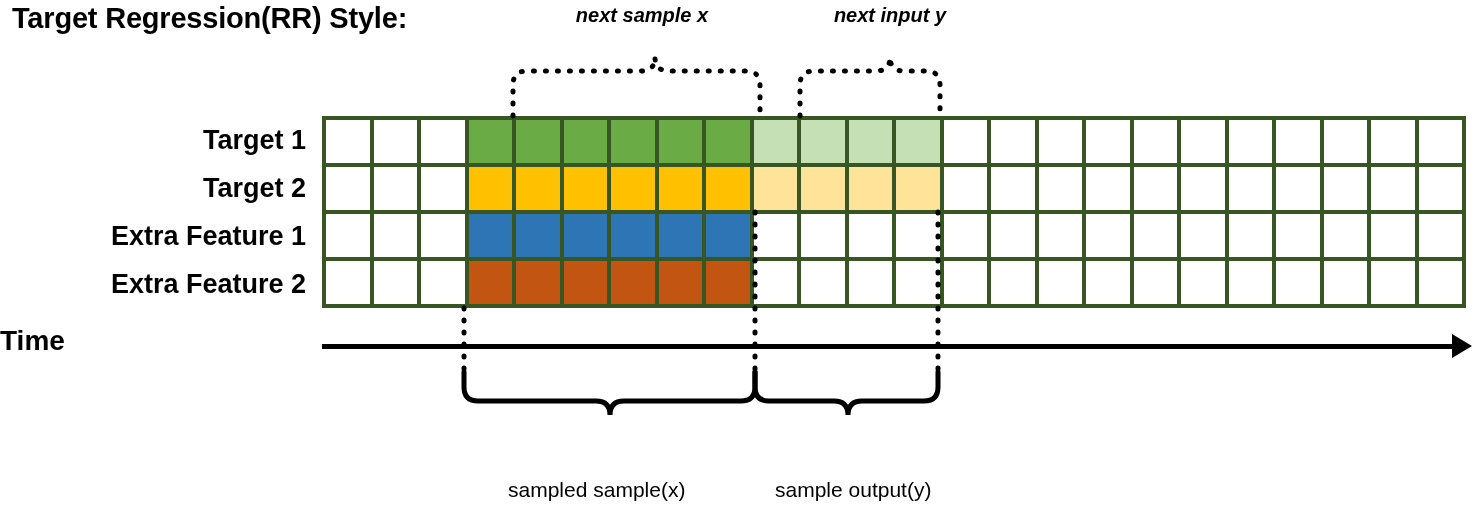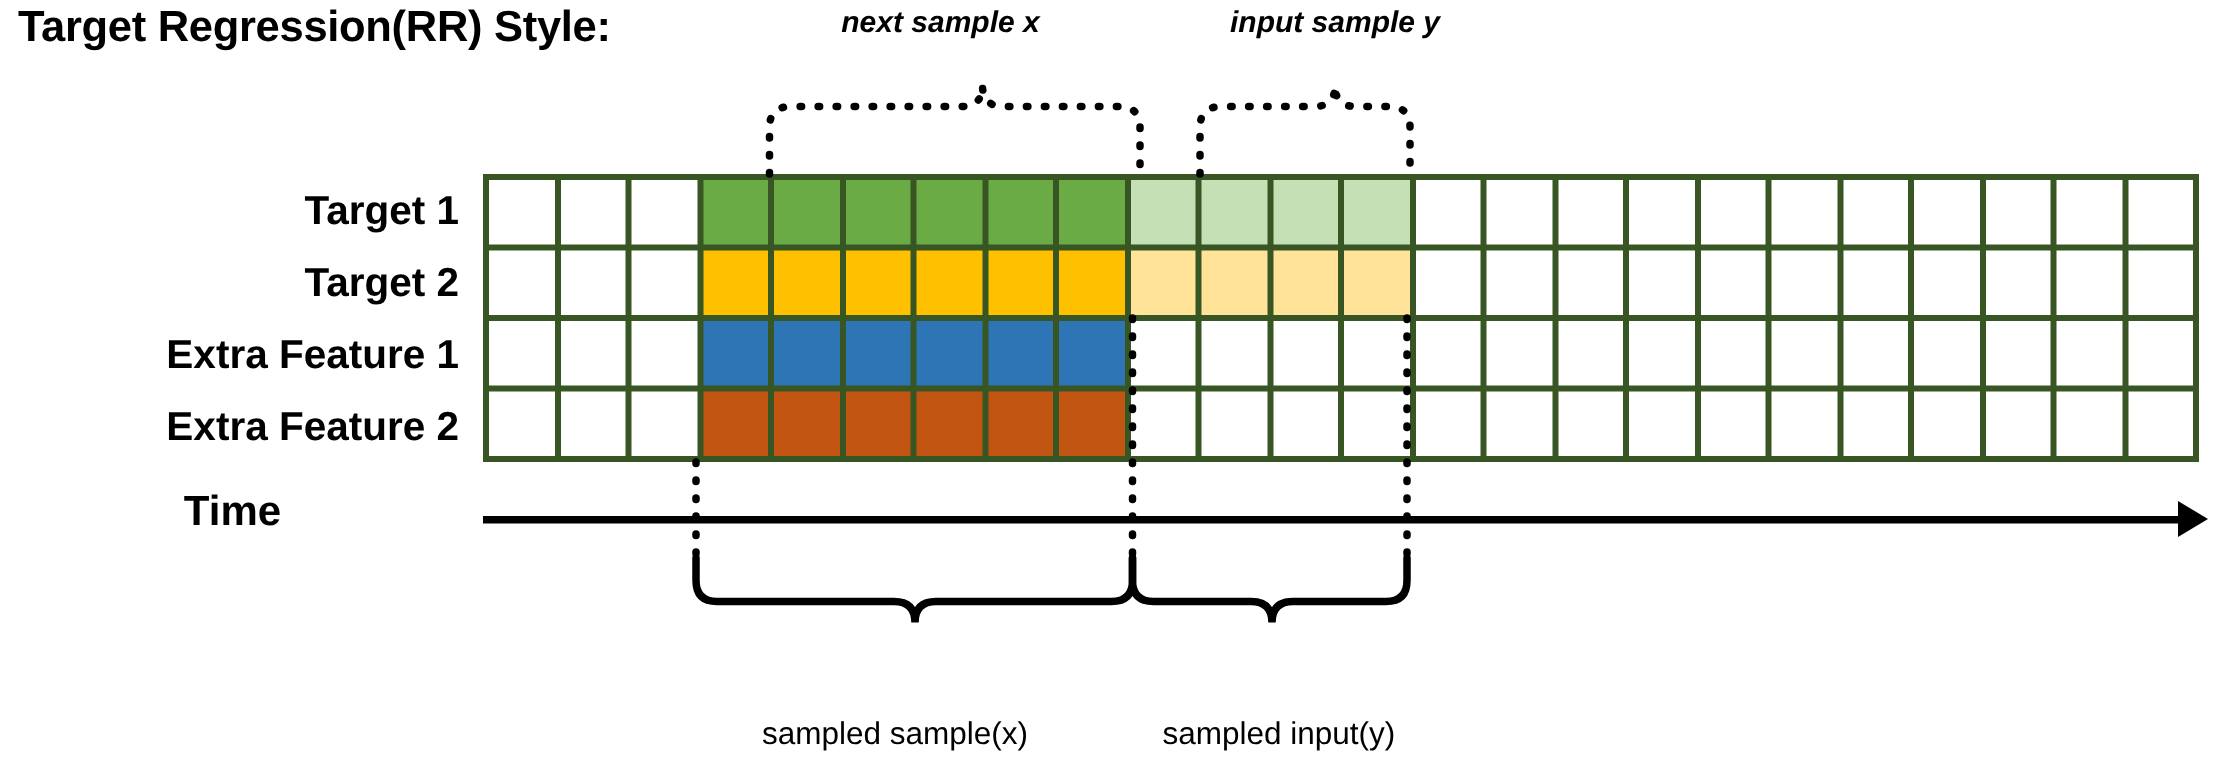--- a/index.html
+++ b/index.html
@@ -21,42 +21,42 @@
 
   
   #grid{position:absolute;left:322px;top:116px;width:1144px;height:192px;
         background:#375623;display:grid;
         grid-template-columns:repeat(24,1fr);
         grid-template-rows:repeat(4,1fr);
         gap:4px;padding:4px;box-sizing:border-box;}
   .cell{background:#ffffff;}
 
   
-  #time-label{position:absolute;left:0;top:325px;width:310px;text-align:center;
+  #time-label{position:absolute;left:0;top:325px;width:310px;text-align:left;
               font-size:28px;font-weight:700;}
   #time-axis{position:absolute;left:322px;top:344px;width:1144px;height:5px;
              background:#000;}
   #time-arrow{position:absolute;left:1452px;top:334px;width:0;height:0;
               border-left:20px solid #000;border-top:12px solid transparent;
               border-bottom:12px solid transparent;}
 
   
   #overlay{position:absolute;left:0;top:0;width:1476px;height:516px;
            pointer-events:none;}
 
   
   .caption{position:absolute;font-size:21px;line-height:27px;white-space:pre;}
 </style>
 </head>
 <body>
 
 <div id="title">Target Regression(RR) Style:</div>
 
-<div class="top-label" style="left:627px;">next sample x</div>
-<div class="top-label" style="left:890px;">input sample y</div>
+<div class="top-label" style="left:642px;">next sample x</div>
+<div class="top-label" style="left:890px;">next input y</div>
 
 <div class="row-label" style="top:116px;">Target 1</div>
 <div class="row-label" style="top:164px;">Target 2</div>
 <div class="row-label" style="top:212px;">Extra Feature 1</div>
 <div class="row-label" style="top:260px;">Extra Feature 2</div>
 
 <div id="grid" style="background: rgb(55, 86, 35);">
     <div class="cell" style="background: rgb(255, 255, 255);"></div>
     <div class="cell" style="background: rgb(255, 255, 255);"></div>
     <div class="cell" style="background: rgb(255, 255, 255);"></div>
@@ -180,16 +180,16 @@
   </g>
 </svg>
 
 <div class="caption" style="left:508px;top:422px;">
   <div>sampled sample(x)</div>
   
   
 </div>
 
 <div class="caption" style="left:775px;top:422px;">
-  <div>sampled input(y)</div>
+  <div>sample output(y)</div>
   
   
 </div>
 
 </body></html>

